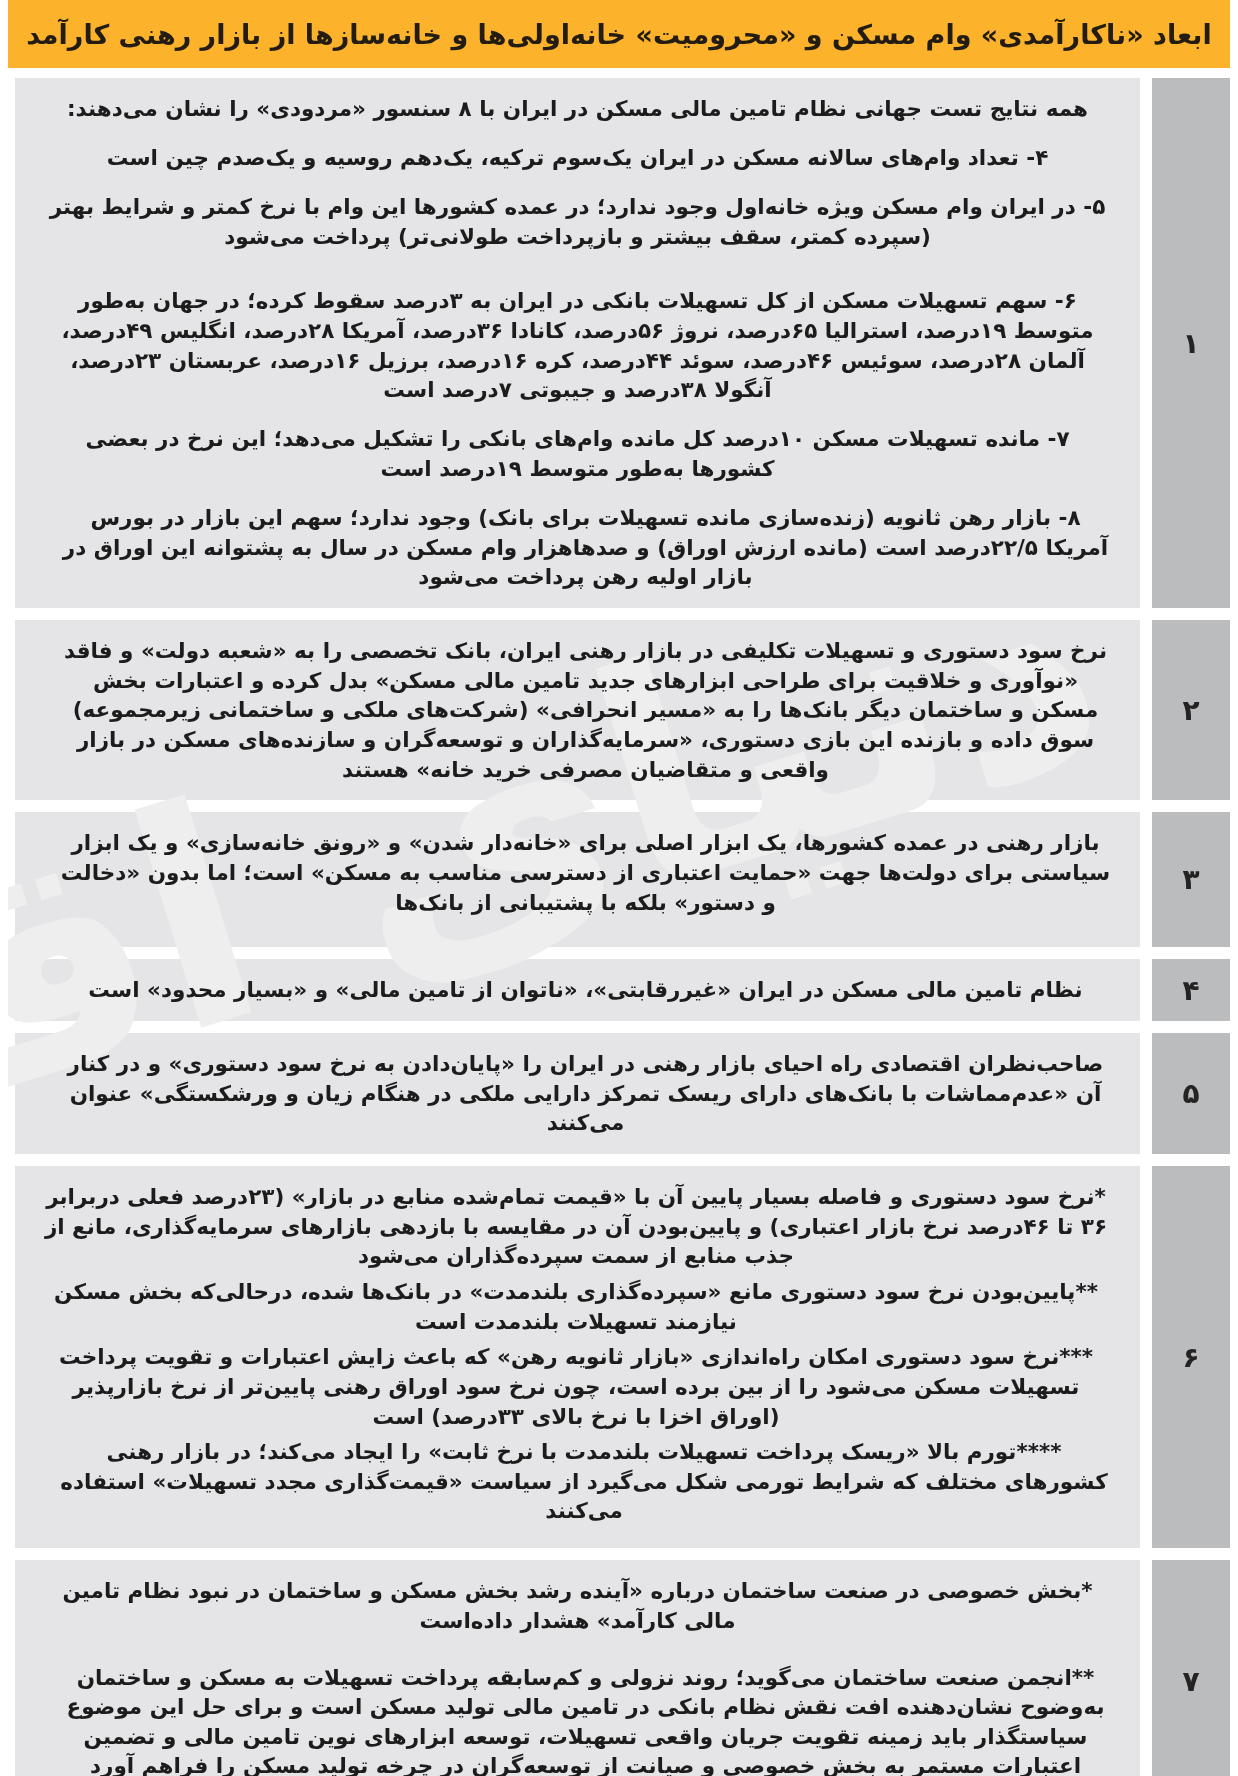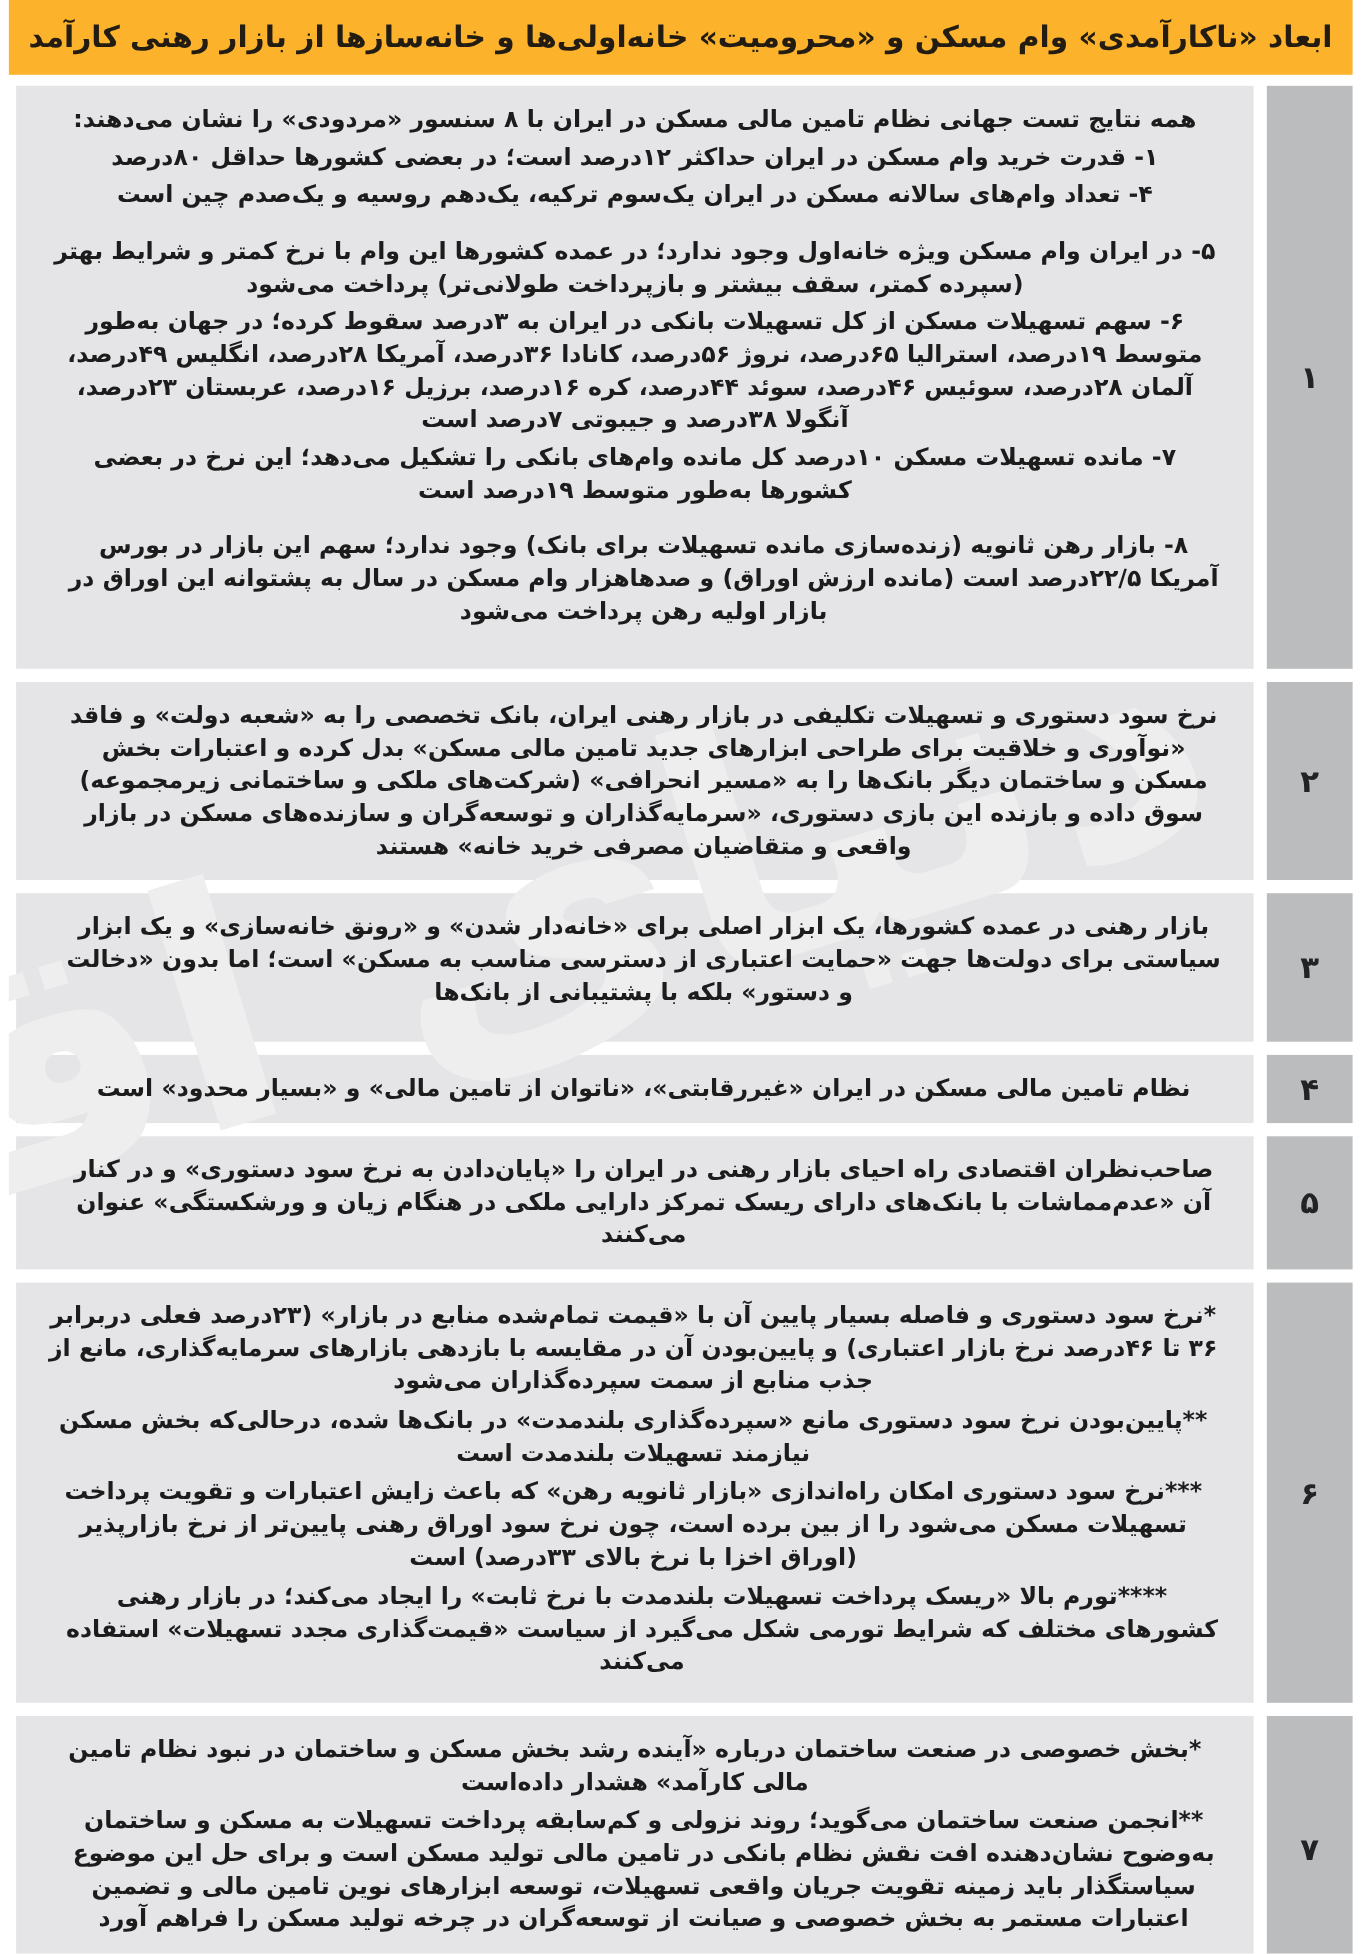--- a/index.html
+++ b/index.html
@@ -62,21 +62,21 @@
     font-size:28px;
     font-weight:bold;
     color:#232323;
   }
   .content{
     flex:1 1 auto;
     background:var(--block-bg);
     padding:16px 26px;
     display:flex;
     flex-direction:column;
-    justify-content:flex-start;
+    justify-content:space-between;
     text-align:center;
     font-weight:bold;
     font-size:21.5px;
     line-height:1.38;
   }
   .content p{
     position:relative;
     z-index:2;
     margin:0 0 5px 0;
   }
@@ -122,21 +122,20 @@
     <span class="title">ابعاد «ناکارآمدی» وام مسکن و «محرومیت» خانه‌اولی‌ها و خانه‌سازها از بازار رهنی کارآمد</span>
   </header>
 
   <main class="sections">
   <section class="row">
     <div class="numcol">
       <span class="num-label">۱</span>
     </div>
     <div class="content">
           <p>همه نتایج تست جهانی نظام تامین مالی مسکن در ایران با ۸ سنسور «مردودی» را نشان می‌دهند:</p>
-          <p>۱- قدرت خرید وام مسکن در ایران حداکثر ۱۲درصد است؛ در بعضی کشورها حداقل ۸۰درصد</p>
           <p>۴- تعداد وام‌های سالانه مسکن در ایران یک‌سوم ترکیه، یک‌دهم روسیه و یک‌صدم چین است</p>
           <p>۵- در ایران وام مسکن ویژه خانه‌اول وجود ندارد؛ در عمده کشورها این وام با نرخ کمتر و شرایط بهتر (سپرده کمتر، سقف بیشتر و بازپرداخت طولانی‌تر) پرداخت می‌شود</p>
           <p>۶- سهم تسهیلات مسکن از کل تسهیلات بانکی در ایران به ۳درصد سقوط کرده؛ در جهان به‌طور متوسط ۱۹درصد، استرالیا ۶۵درصد، نروژ ۵۶درصد، کانادا ۳۶درصد، آمریکا ۲۸درصد، انگلیس ۴۹درصد، آلمان ۲۸درصد، سوئیس ۴۶درصد، سوئد ۴۴درصد، کره ۱۶درصد، برزیل ۱۶درصد، عربستان ۲۳درصد، آنگولا ۳۸درصد و جیبوتی ۷درصد است</p>
           <p>۷- مانده تسهیلات مسکن ۱۰درصد کل مانده وام‌های بانکی را تشکیل می‌دهد؛ این نرخ در بعضی کشورها به‌طور متوسط ۱۹درصد است</p>
           <p>۸- بازار رهن ثانویه (زنده‌سازی مانده تسهیلات برای بانک) وجود ندارد؛ سهم این بازار در بورس آمریکا ۲۲/۵درصد است (مانده ارزش اوراق) و صدهاهزار وام مسکن در سال به پشتوانه این اوراق در بازار اولیه رهن پرداخت می‌شود</p>
         </div>
   </section>
 
   <section class="row">
     <div class="numcol">

